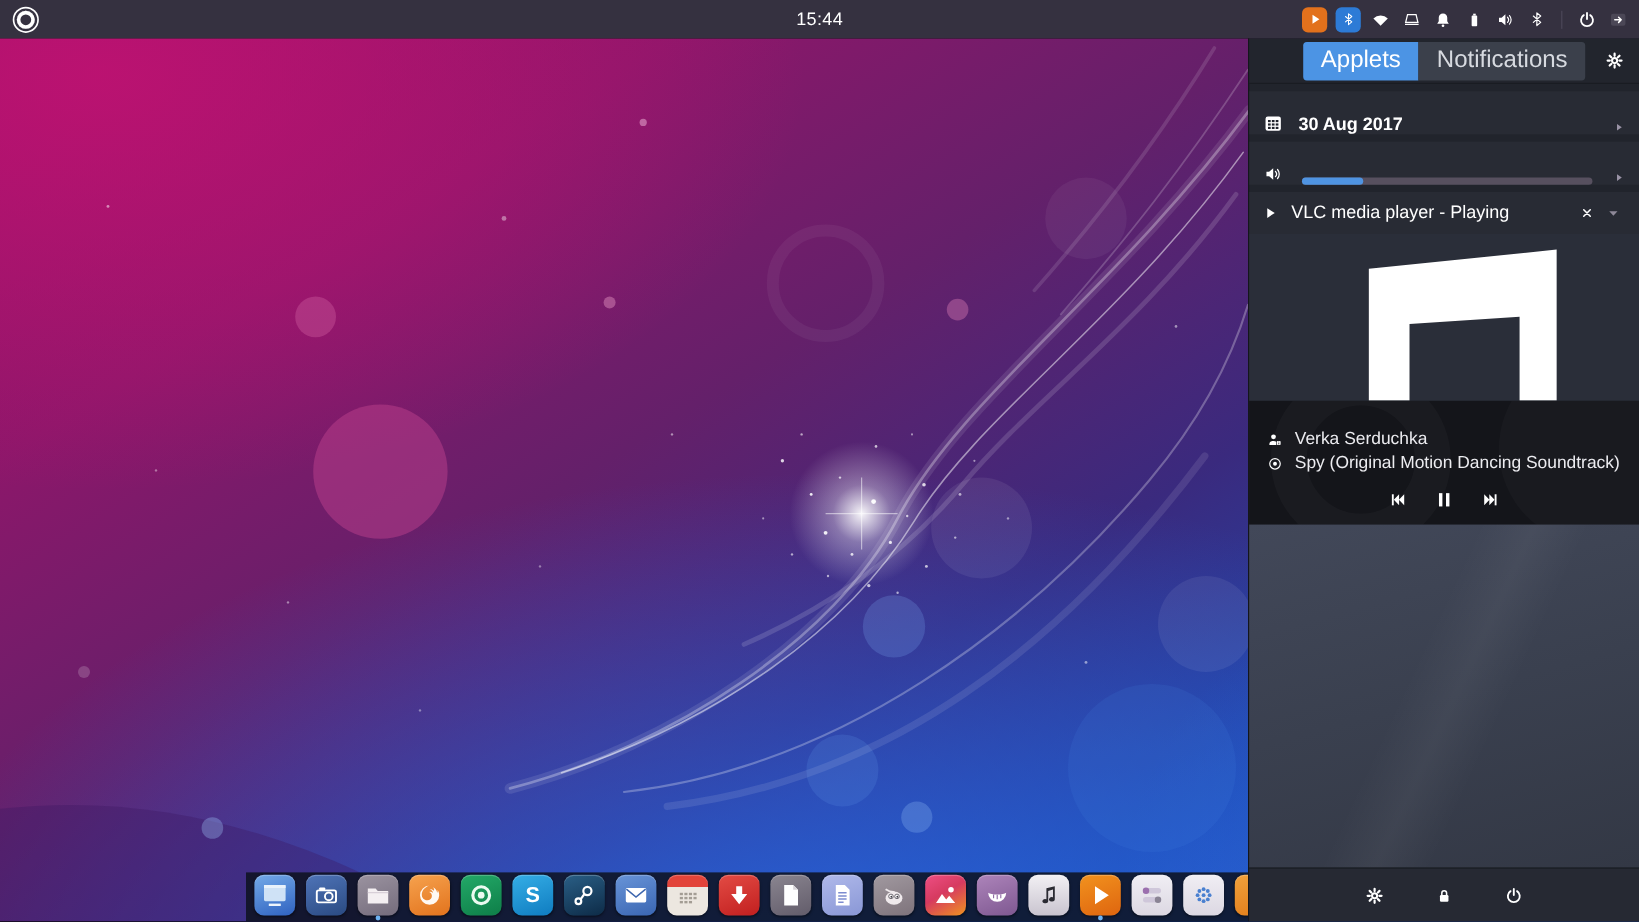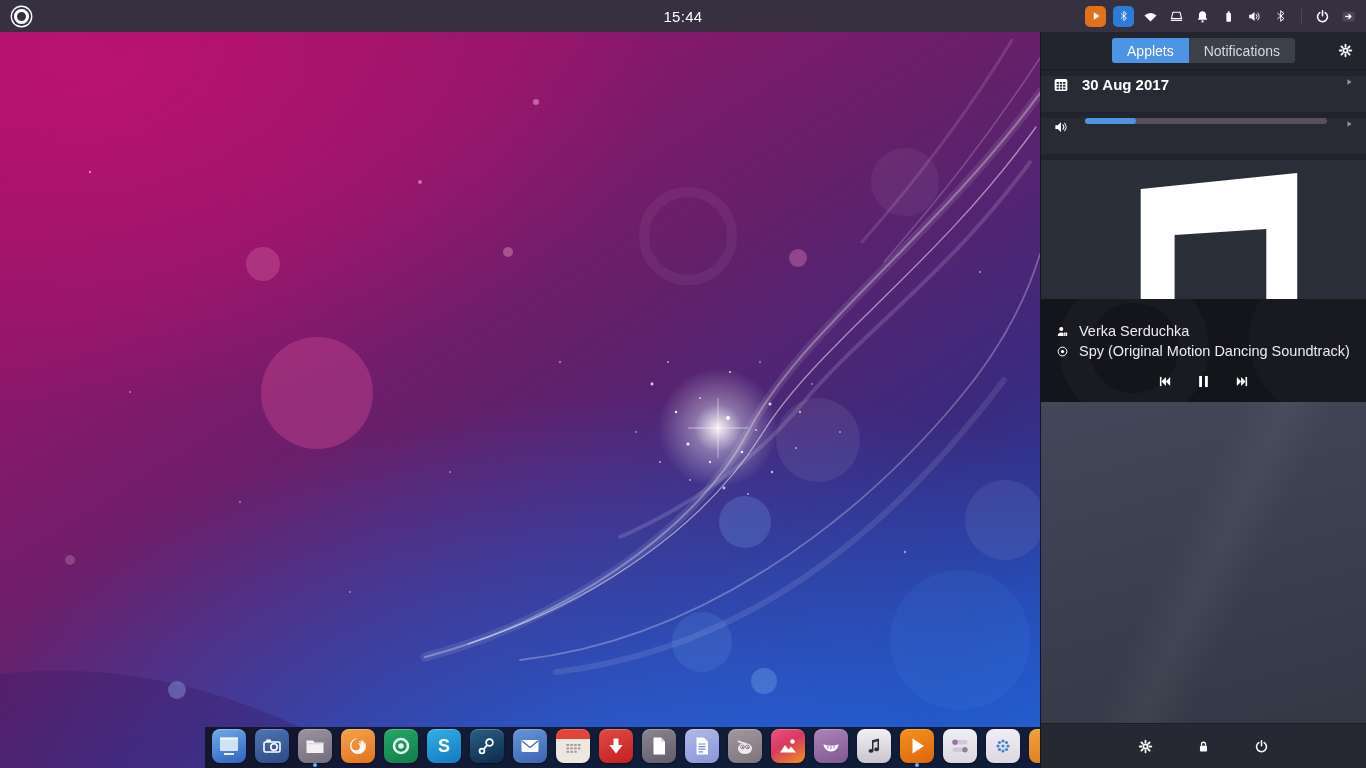--- a/index.html
+++ b/index.html
@@ -48,30 +48,30 @@
   .run-dot { position:absolute; bottom:1px; left:50%; transform:translateX(-50%);
     width:4px; height:4px; border-radius:50%; background:#6db2f2; }
 
   
   .raven { position:absolute; right:0; top:32px; width:326px; height:736px;
     background:#21242c; display:flex; flex-direction:column; z-index:9;
     border-left:1px solid #14161c; }
   .raven-header { height:38px; background:#22252d; border-bottom:1px solid #191c22;
     display:flex; align-items:center; position:relative; flex:0 0 auto; }
   .tabs { margin:0 auto; display:flex; }
-  .tab { font-size:14px; padding:4.5px 15px; color:#d7dae0; background:#3b404b; cursor:pointer; }
+  .tab { font-size:20px; padding:4.5px 15px; color:#d7dae0; background:#3b404b; cursor:pointer; }
   .tab.first { border-radius:3px 0 0 3px; }
   .tab.last  { border-radius:0 3px 3px 0; }
   .tab.active { background:#4c94e4; color:#fff; }
   .header-gear { position:absolute; right:8px; width:26px; height:26px; color:#fff;
     display:flex; align-items:center; justify-content:center; cursor:pointer; }
   .header-gear svg { width:17px; height:17px; }
 
   .applet-row { height:36px; background:#282b34; margin-top:6px; display:flex;
-    align-items:flex-start; padding:0 11px; flex:0 0 auto; }
+    align-items:flex-end; padding:0 11px; flex:0 0 auto; }
   .row-icon { color:#fff; display:flex; }
   .row-icon svg { width:18px; height:18px; }
   .row-label { margin-left:12px; font-size:15px; font-weight:bold; color:#fff; }
   .expand { margin-left:auto; display:flex; cursor:pointer; }
   .expand svg { width:12px; height:12px; }
   .slider { flex:1; margin:0 16px 0 15px; height:6px; background:#57505f;
     border-radius:3px; position:relative; cursor:pointer; }
   .slider-fill { position:absolute; left:0; top:0; height:100%; background:#4f94e2;
     border-radius:3px; }
 
@@ -431,20 +431,38 @@
         <span class="slider-fill" style="width: 21%;"></span>
       </span>
       <span class="expand">
           <svg viewBox="0 0 24 24">
             <use href="#s-expand"></use>
           </svg>
         </span>
     </div>
 
     <div class="mpris">
+      <div class="mpris-header">
+        <span class="mpris-play">
+            <svg viewBox="0 0 24 24">
+              <use href="#s-play"></use>
+            </svg>
+          </span>
+        <span class="mpris-title">VLC media player - Playing</span>
+        <span class="mpris-close">
+            <svg viewBox="0 0 24 24">
+              <use href="#s-close"></use>
+            </svg>
+          </span>
+        <span class="mpris-chevron">
+            <svg viewBox="0 0 24 24">
+              <use href="#s-chevdown"></use>
+            </svg>
+          </span>
+      </div>
       <div class="album">
         <svg viewBox="0 0 326 139" preserveAspectRatio="none">
           <polygon points="100,29 257,13 257,139 226,139 226,69 134,75 134,139 100,139" fill="#ffffff"></polygon>
         </svg>
       </div>
       <div class="overlay">
         <span class="ghost g1"></span>
         <span class="ghost g2"></span>
         <div class="meta-row">
           <span class="m-icon">

